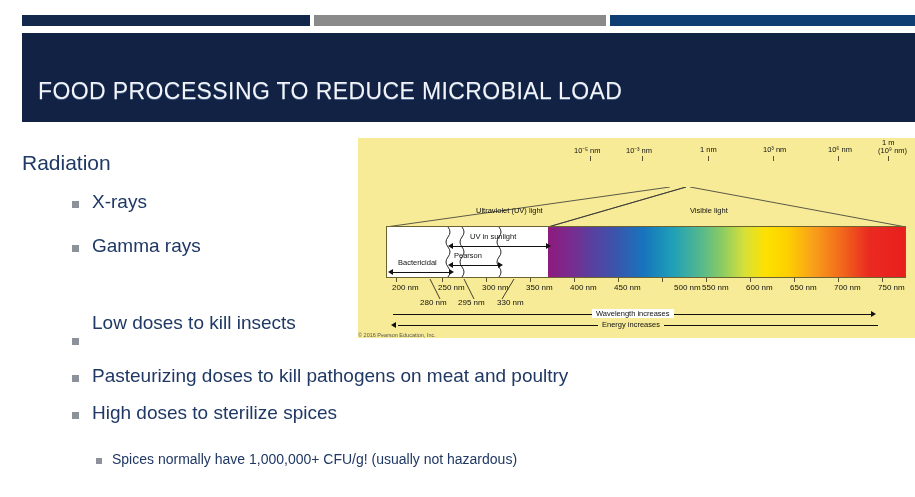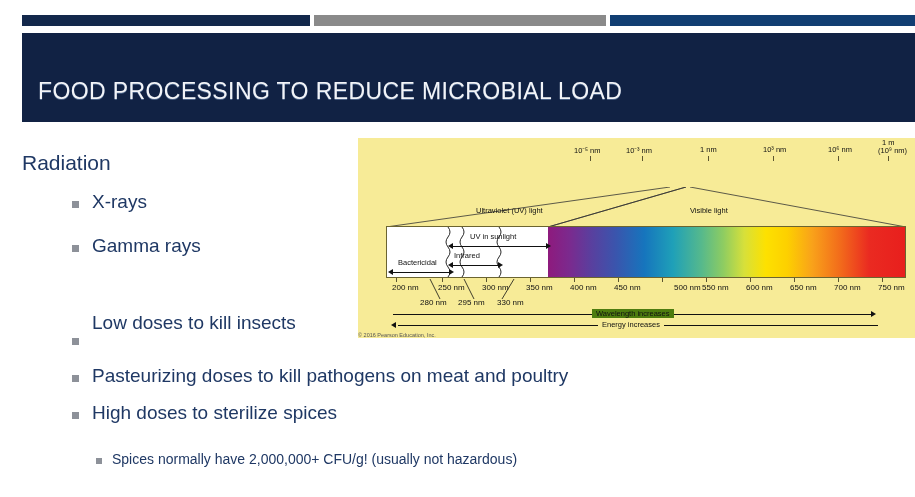--- a/index.html
+++ b/index.html
@@ -101,21 +101,21 @@
 <div id="b4">
   <span class="sq sq2"></span>
   <span class="l2 tx">Pasteurizing doses to kill pathogens on meat and poultry</span>
 </div>
 <div id="b5">
   <span class="sq sq2"></span>
   <span class="l2 tx">High doses to sterilize spices</span>
 </div>
 <div id="b6">
   <span class="sq sq3"></span>
-  <span class="l3 tx">Spices normally have 2,000,000+ CFU/g! (usually not hazardous)</span>
+  <span class="l3 tx">Spices normally have 1,000,000+ CFU/g! (usually not hazardous)</span>
 </div>
 
 <div id="figure">
 
   <div class="axlab" style="left:216px;top:7px;">10⁻⁵ nm</div>
   <div class="axlab" style="left:268px;top:7px;">10⁻³ nm</div>
   <div class="axlab" style="left:342px;top:7px;">1 nm</div>
   <div class="axlab" style="left:405px;top:7px;">10³ nm</div>
   <div class="axlab" style="left:470px;top:7px;">10⁶ nm</div>
   <div class="axlab" style="left:524px;top:0px;">1 m</div>
@@ -146,21 +146,21 @@
     <path d="M62,1 q4,5 0,10 q-4,5 0,10 q4,5 0,10 q-4,5 0,10 q4,5 0,10" fill="none" stroke="#111" stroke-width="0.9"></path>
     <path d="M76,1 q4,5 0,10 q-4,5 0,10 q4,5 0,10 q-4,5 0,10 q4,5 0,10" fill="none" stroke="#111" stroke-width="0.9"></path>
     <path d="M113,1 q4,5 0,10 q-4,5 0,10 q4,5 0,10 q-4,5 0,10 q4,5 0,10" fill="none" stroke="#111" stroke-width="0.9"></path>
   </svg>
 
   <div class="fg" style="left:112px;top:94px;">UV in sunlight</div>
   <div class="arrow-line" style="left:95px;top:108px;width:94px;"></div>
   <div class="arr-h arr-l" style="left:90px;top:105px;"></div>
   <div class="arr-h arr-r" style="left:188px;top:105px;"></div>
 
-  <div class="fg" style="left:96px;top:113px;">Infrared</div>
+  <div class="fg" style="left:96px;top:113px;">Pearson</div>
   <div class="arrow-line" style="left:95px;top:127px;width:46px;"></div>
   <div class="arr-h arr-l" style="left:90px;top:124px;"></div>
   <div class="arr-h arr-r" style="left:140px;top:124px;"></div>
 
   <div class="fg" style="left:40px;top:120px;">Bactericidal</div>
   <div class="arrow-line" style="left:35px;top:134px;width:58px;"></div>
   <div class="arr-h arr-l" style="left:30px;top:131px;"></div>
   <div class="arr-h arr-r" style="left:91px;top:131px;"></div>
 
   <div class="tick" style="left:38px;top:140px;height:4px;"></div>
@@ -194,20 +194,20 @@
     <line x1="46" y1="0" x2="56" y2="20" stroke="#111" stroke-width="0.8"></line>
     <line x1="96" y1="0" x2="84" y2="20" stroke="#111" stroke-width="0.8"></line>
   </svg>
 
   <div class="wav" style="left:50px;top:160px;">280 nm</div>
   <div class="wav" style="left:88px;top:160px;">295 nm</div>
   <div class="wav" style="left:127px;top:160px;">330 nm</div>
 
   <div class="arrow-line" style="left:35px;top:176px;width:480px;"></div>
   <div class="arr-h arr-r" style="left:513px;top:173px;"></div>
-  <div class="fgb fg" style="left:234px;top:171px;background:#4d7c0f;padding:0 4px;">Wavelength increases</div>
+  <div class="fgb fg" style="left:234px;top:171px;background:#ffffff;padding:0 4px;">Wavelength increases</div>
 
   <div class="arrow-line" style="left:40px;top:187px;width:480px;"></div>
   <div class="arr-h arr-l" style="left:33px;top:184px;"></div>
   <div class="fgb fg" style="left:240px;top:182px;background:#f7eb97;padding:0 4px;">Energy increases</div>
 
   <div id="copyright">© 2016 Pearson Education, Inc.</div>
 </div>
 
 </body></html>

